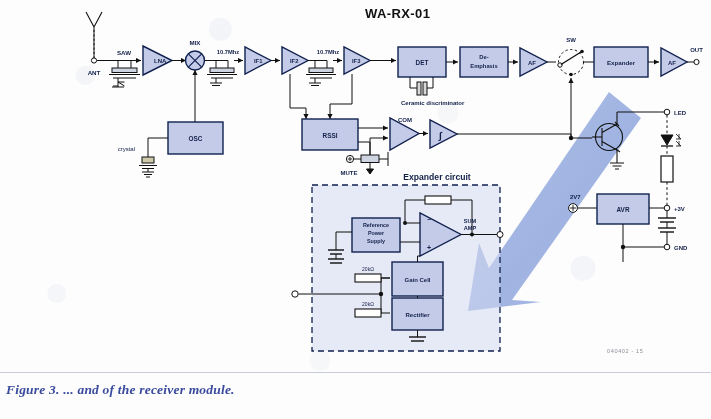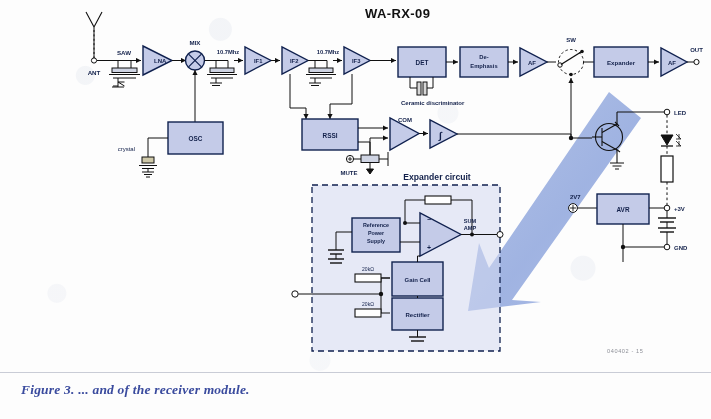--- a/index.html
+++ b/index.html
@@ -21,21 +21,21 @@
       radial-gradient(circle at 45% 86%, rgba(237,240,245,.45) 0 10px, transparent 11px),
       radial-gradient(circle at 8%  70%, rgba(236,238,244,.45) 0 9px, transparent 10px),
       #fdfdfd;
   }
   
   #rule{
     position:absolute;left:0;top:372px;width:711px;height:1px;
     background:#c9ccd6;
   }
   #caption{
-    position:absolute;left:21px;top:382px;
+    position:absolute;left:6px;top:382px;
     font-family:"Liberation Serif", serif;
     font-style:italic;font-weight:bold;
     font-size:13.5px;color:#3a4b9e;letter-spacing:.2px;
     white-space:nowrap;
   }
   #title{
     position:absolute;left:365px;top:6px;
     font-size:13px;font-weight:bold;color:#111;letter-spacing:.4px;
   }
   #refcode{
@@ -373,17 +373,17 @@
       <path d="M409,337 L426,337" stroke-width="1.4"></path>
       <path d="M411,341 L424,341" stroke-width="1.4"></path>
     </g>
 
     <text class="lbl" x="437" y="180" font-size="8.6" text-anchor="middle" font-weight="bold">Expander circuit</text>
 
   </svg>
 
   <div id="rule"></div>
 
-  <div id="title">WA-RX-09</div>
+  <div id="title">WA-RX-01</div>
   <div id="caption">Figure 3. ... and of the receiver module.</div>
   <div id="refcode">040402 - 15</div>
 
 </div>
 
 </body></html>

